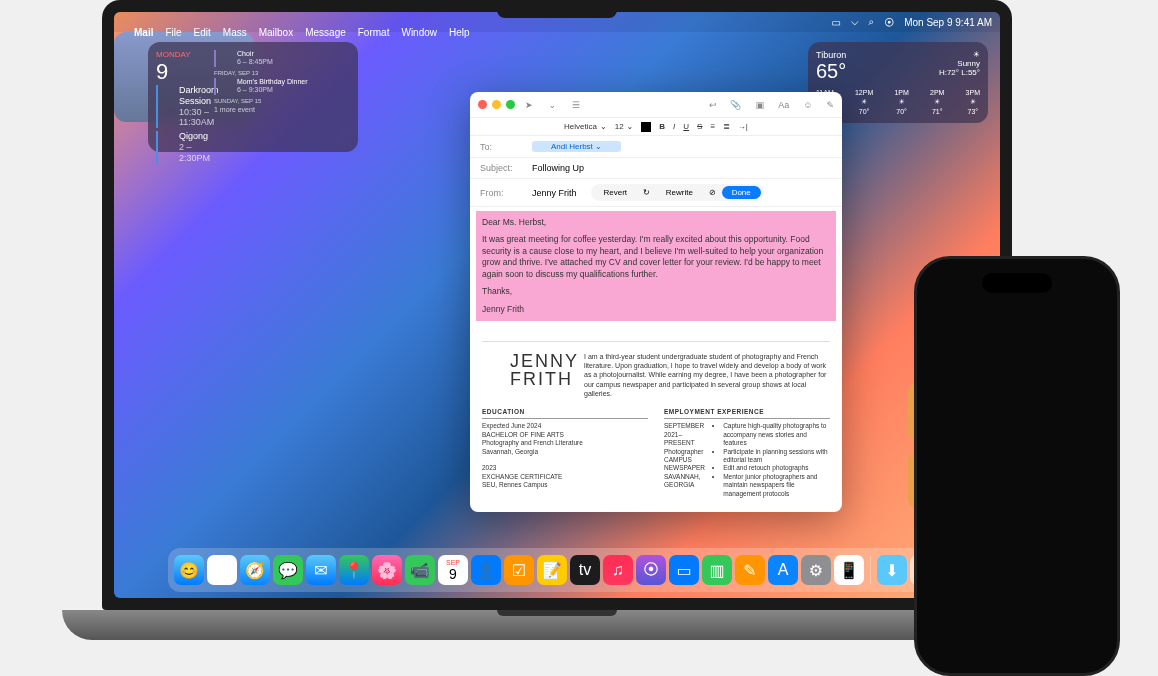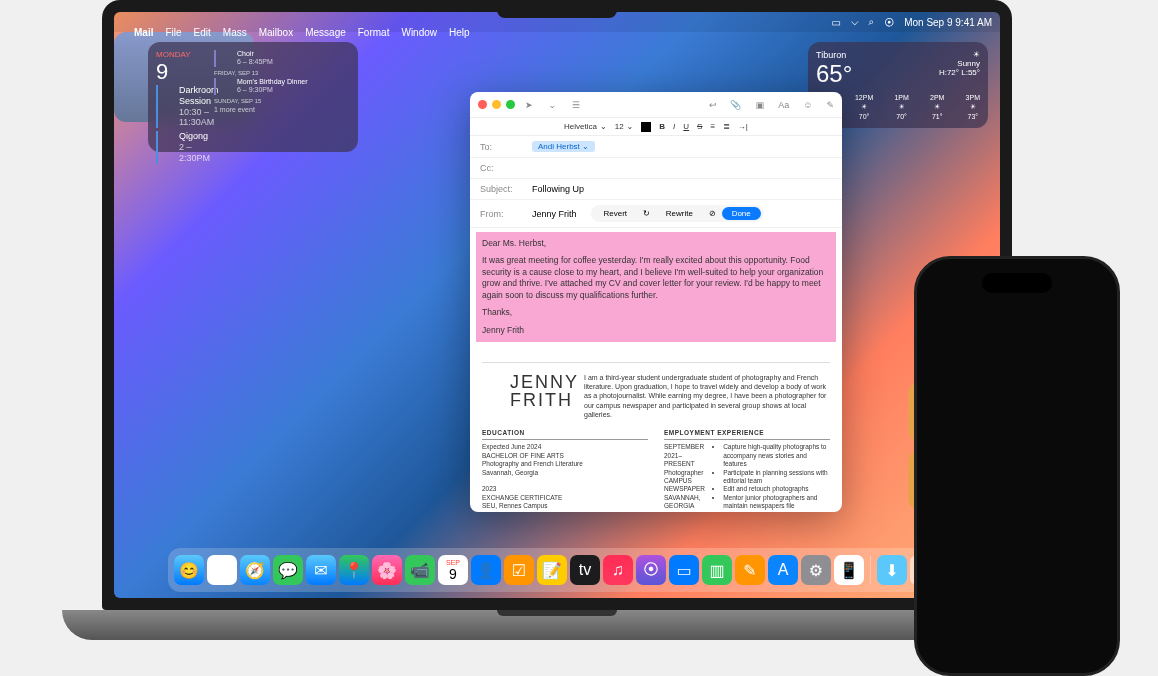--- a/index.html
+++ b/index.html
@@ -25,21 +25,21 @@
 .calendar-widget { top: 30px; left: 12px; width: 210px; height: 110px; display: flex; margin-left: 22px; }
 .cal-date { width: 58px; }
 .cal-day { font-size: 8px; color: #ff6b6b; }
 .cal-num { font-size: 22px; font-weight: 300; }
 .cal-events { flex: 1; font-size: 7px; }
 .cal-event { border-left: 2px solid #4a90e2; padding-left: 21px; margin-bottom: 3px; line-height: 1.2; }
 .cal-event-header { font-size: 6px; opacity: .7; margin: 2px 0; }
 
 .weather-widget { top: 30px; right: 12px; width: 180px; }
 .weather-main { display: flex; justify-content: space-between; }
-.weather-temp { font-size: 24px; font-weight: 200; }
+.weather-temp { font-size: 20px; font-weight: 200; }
 .weather-cond { text-align: right; font-size: 8px; }
 .weather-hours { display: flex; justify-content: space-between; margin-top: 6px; font-size: 7px; text-align: center; }
 .weather-hour { display: flex; flex-direction: column; gap: 2px; }
 
 .photo-widget { top: 138px; right: 12px; width: 140px; height: 90px; background: linear-gradient(#8899cc, #667799); border-radius: 12px; }
 .side-widget { position: absolute; right: 12px; background: #e8a04a; border-radius: 12px; width: 80px; padding: 6px; font-size: 8px; color: #fff; }
 .side-widget.g1 { top: 370px; height: 60px; }
 .side-widget.g2 { top: 438px; height: 60px; }
 .round-btn { position: absolute; right: 12px; width: 34px; height: 34px; border-radius: 50%; background: rgba(120,110,140,.7); display:flex; align-items:center; justify-content:center; color:#fff; }
 .round-btn.r1 { top: 378px; }
@@ -52,21 +52,21 @@
 .tl { width: 9px; height: 9px; border-radius: 50%; }
 .tl.red { background: #ff5f56; } .tl.yellow { background: #ffbd2e; } .tl.green { background: #27c93f; }
 .mail-toolbar { display: flex; gap: 16px; align-items: center; color: #888; flex:1; }
 .mail-toolbar-right { display: flex; gap: 14px; align-items: center; color: #888; }
 .format-bar { height: 18px; display: flex; align-items: center; gap: 8px; padding: 0 4px; font-size: 8px; color: #333; border-bottom: 1px solid #eee; justify-content: center; }
 .format-item { display: flex; align-items: center; gap: 3px; }
 .color-swatch { width: 10px; height: 10px; background: #000; }
 .header-field { display: flex; align-items: center; padding: 5px 10px; border-bottom: 1px solid #f0f0f0; gap: 8px; }
 .header-label { color: #888; width: 44px; font-size: 9px; }
 .header-value { font-size: 9px; }
-.recipient-chip { background: #cde4ff; border-radius: 3px; padding: 1px 6px; color: #0066cc; font-size: 8px; }
+.recipient-chip { background: #cde4ff; border-radius: 3px; padding: 1px 19px; color: #0066cc; font-size: 8px; }
 .rewrite-bar { display: flex; gap: 6px; align-items: center; background: #f5f5f5; border-radius: 10px; padding: 2px 3px; margin-left: 6px; font-size: 8px; }
 .rewrite-btn { padding: 2px 10px; border-radius: 8px; cursor: pointer; }
 .rewrite-btn.done { background: #0a7aff; color: #fff; }
 .mail-body { padding: 10px 12px; font-size: 8.5px; line-height: 1.35; color: #333; }
 .mail-body p { margin-bottom: 6px; }
 .mail-body .highlighted { background: #f9a8d4; padding: 6px; margin: -6px -6px 20px -6px; }
 
 .resume { border-top: 1px solid #ddd; margin-top: 8px; padding-top: 10px; display: flex; gap: 12px; }
 .resume-name { font-size: 18px; font-weight: 300; letter-spacing: 2px; line-height: 1; margin-left: 28px; }
 .resume-text { font-size: 7px; line-height: 1.3; }
@@ -225,23 +225,20 @@
           <span style="font-style:italic">I</span>
           <span style="text-decoration:underline">U</span>
           <span style="text-decoration:line-through">S</span>
           <span>≡</span>
           <span>≣</span>
           <span>→|</span>
         </div>
         <div class="header-field">
           <span class="header-label">To:</span>
           <span class="recipient-chip"><span>Andi Herbst</span> ⌄</span>
-        </div>
-        <div class="header-field">
-          <span class="header-label">Cc:</span>
         </div>
         <div class="header-field">
           <span class="header-label">Subject:</span>
           <span class="header-value">Following Up</span>
         </div>
         <div class="header-field">
           <span class="header-label">From:</span>
           <span class="header-value">Jenny Frith</span>
           <div class="rewrite-bar">
             <span class="rewrite-btn">Revert</span>

